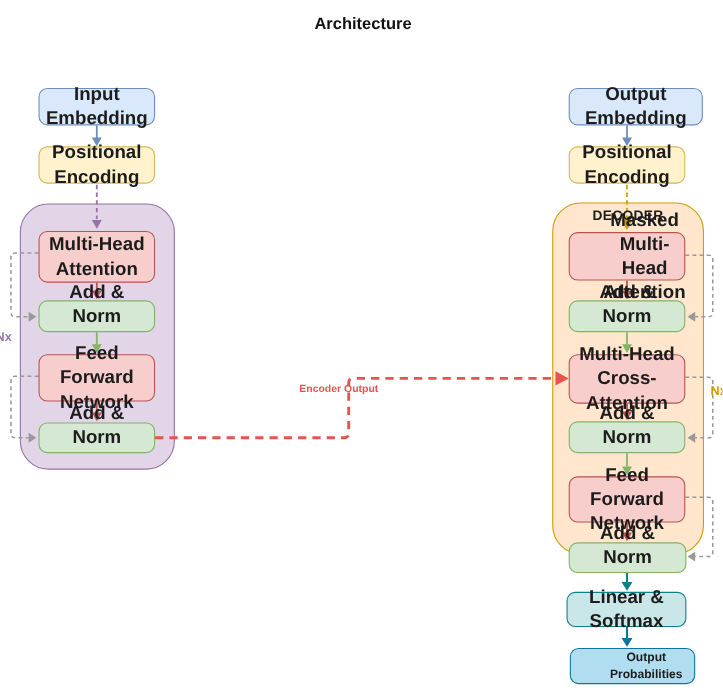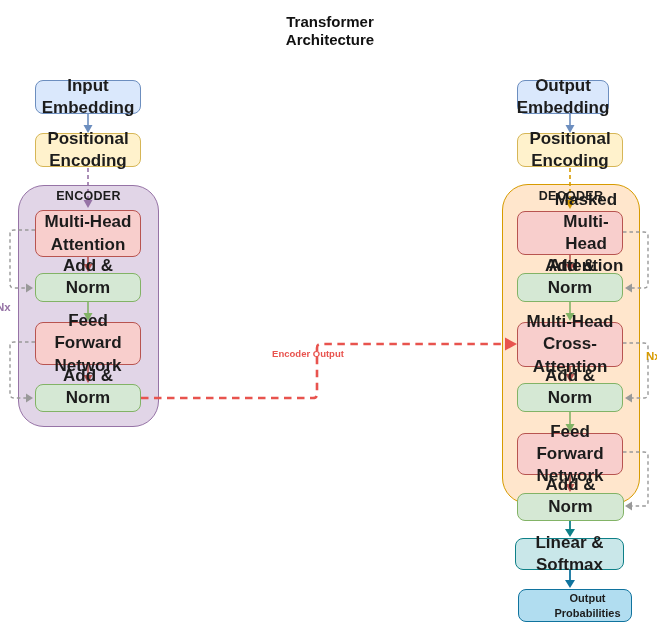--- a/index.html
+++ b/index.html
@@ -77,21 +77,20 @@
     margin-top: 20px;
   }
   #arrows { position: absolute; left: 0; top: 0; z-index: 2; }
 </style>
 </head>
 <body>
 
 <div id="canvas">
 
   <div id="title">
-    <div>Transformer</div>
     <div>Architecture</div>
   </div>
 
   <div class="container-box enc-container" style="left:18px; top:185px; width:141px; height:242px;"></div>
   <div class="container-box dec-container" style="left:502px; top:184px; width:138px; height:320px;"></div>
 
   <svg id="arrows" width="657" height="630" viewBox="0 0 657 630">
 
     <g stroke="#6c8ebf" fill="#6c8ebf">
       <path d="M88,114 L88,125.5" fill="none" stroke-width="1.6"></path>
@@ -178,35 +177,34 @@
       <polygon points="505,337.5 505,350.5 517,344" stroke="none"></polygon>
     </g>
   </svg>
 
   <div class="box blue" style="left:35px; top:80px; width:106px; height:34px;">
     <span>Input Embedding</span>
   </div>
   <div class="box yellow" style="left:35px; top:133px; width:106px; height:34px;">
     <span>Positional Encoding</span>
   </div>
-  <div class="container-title" style="left:18px; top:189px; width:141px;">ENCODER</div>
   <div class="box pink" style="left:35px; top:210px; width:106px; height:47px;">
     <span>Multi-Head Attention</span>
   </div>
   <div class="box green" style="left:35px; top:273px; width:106px; height:29px;">
     <span>Add &amp; Norm</span>
   </div>
   <div class="box pink" style="left:35px; top:322px; width:106px; height:43px;">
     <span>Feed Forward Network</span>
   </div>
   <div class="box green" style="left:35px; top:384px; width:106px; height:28px;">
     <span>Add &amp; Norm</span>
   </div>
 
-  <div class="box blue" style="left:517px; top:80px; width:92px; height:34px;">
+  <div class="box blue" style="left:517px; top:80px; width:122px; height:34px;">
     <span>Output Embedding</span>
   </div>
   <div class="box yellow" style="left:517px; top:133px; width:106px; height:34px;">
     <span>Positional Encoding</span>
   </div>
   <div class="container-title" style="left:502px; top:189px; width:138px;">DECODER</div>
   <div class="box pink" style="left:517px; top:211px; width:106px; height:44px;padding-left:36px;">
     <span>Masked Multi-Head Attention</span>
   </div>
   <div class="box green" style="left:517px; top:273px; width:106px; height:29px;">

